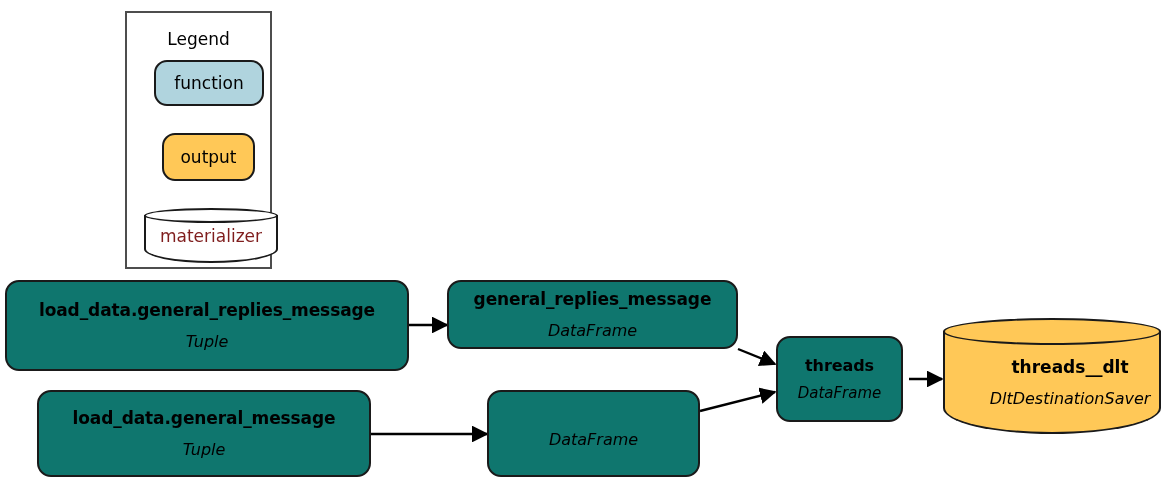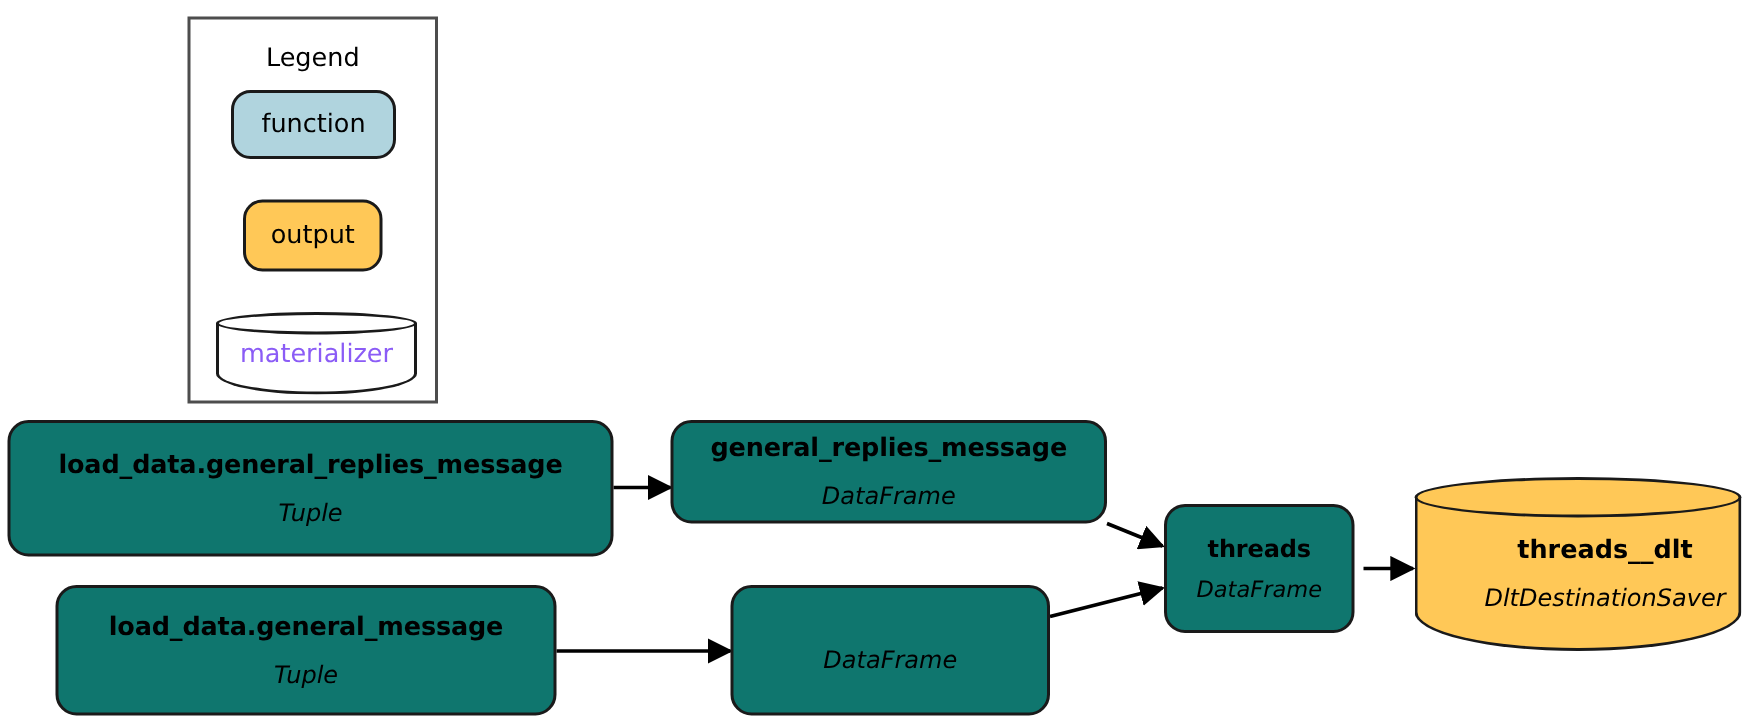--- a/index.html
+++ b/index.html
@@ -94,21 +94,21 @@
     font-size: 16px;
     margin-top: 12px;
     white-space: nowrap;
   }
 
   
   #legend-box {
     position: absolute;
     left: 125px;
     top: 11px;
-    width: 167px;
+    width: 147px;
     height: 258px;
     box-sizing: border-box;
     border: 2px solid #4d4d4d;
     background: #ffffff;
   }
   #legend-title {
     position: absolute;
     left: 0; right: 0;
     top: 16px;
     text-align: center;
@@ -169,21 +169,21 @@
     border: 2px solid #1a1a1a;
     border-radius: 50% / 50%;
     background: #ffffff;
   }
   #legend-materializer .lbl {
     position: absolute;
     left: 0; right: 0;
     top: 18px;
     text-align: center;
     font-size: 17px;
-    color: #8b5cf6;
+    color: #7f1d1d;
   }
 </style>
 </head>
 <body>
 
 <svg id="canvas" xmlns="http://www.w3.org/2000/svg" viewBox="0 0 1167 481">
   <defs>
     <marker id="arrow" viewBox="0 0 10 10" refX="9" refY="5" markerWidth="7" markerHeight="7" orient="auto-start-reverse">
       <path d="M 0 0 L 10 5 L 0 10 z" fill="#000000"></path>
     </marker>

